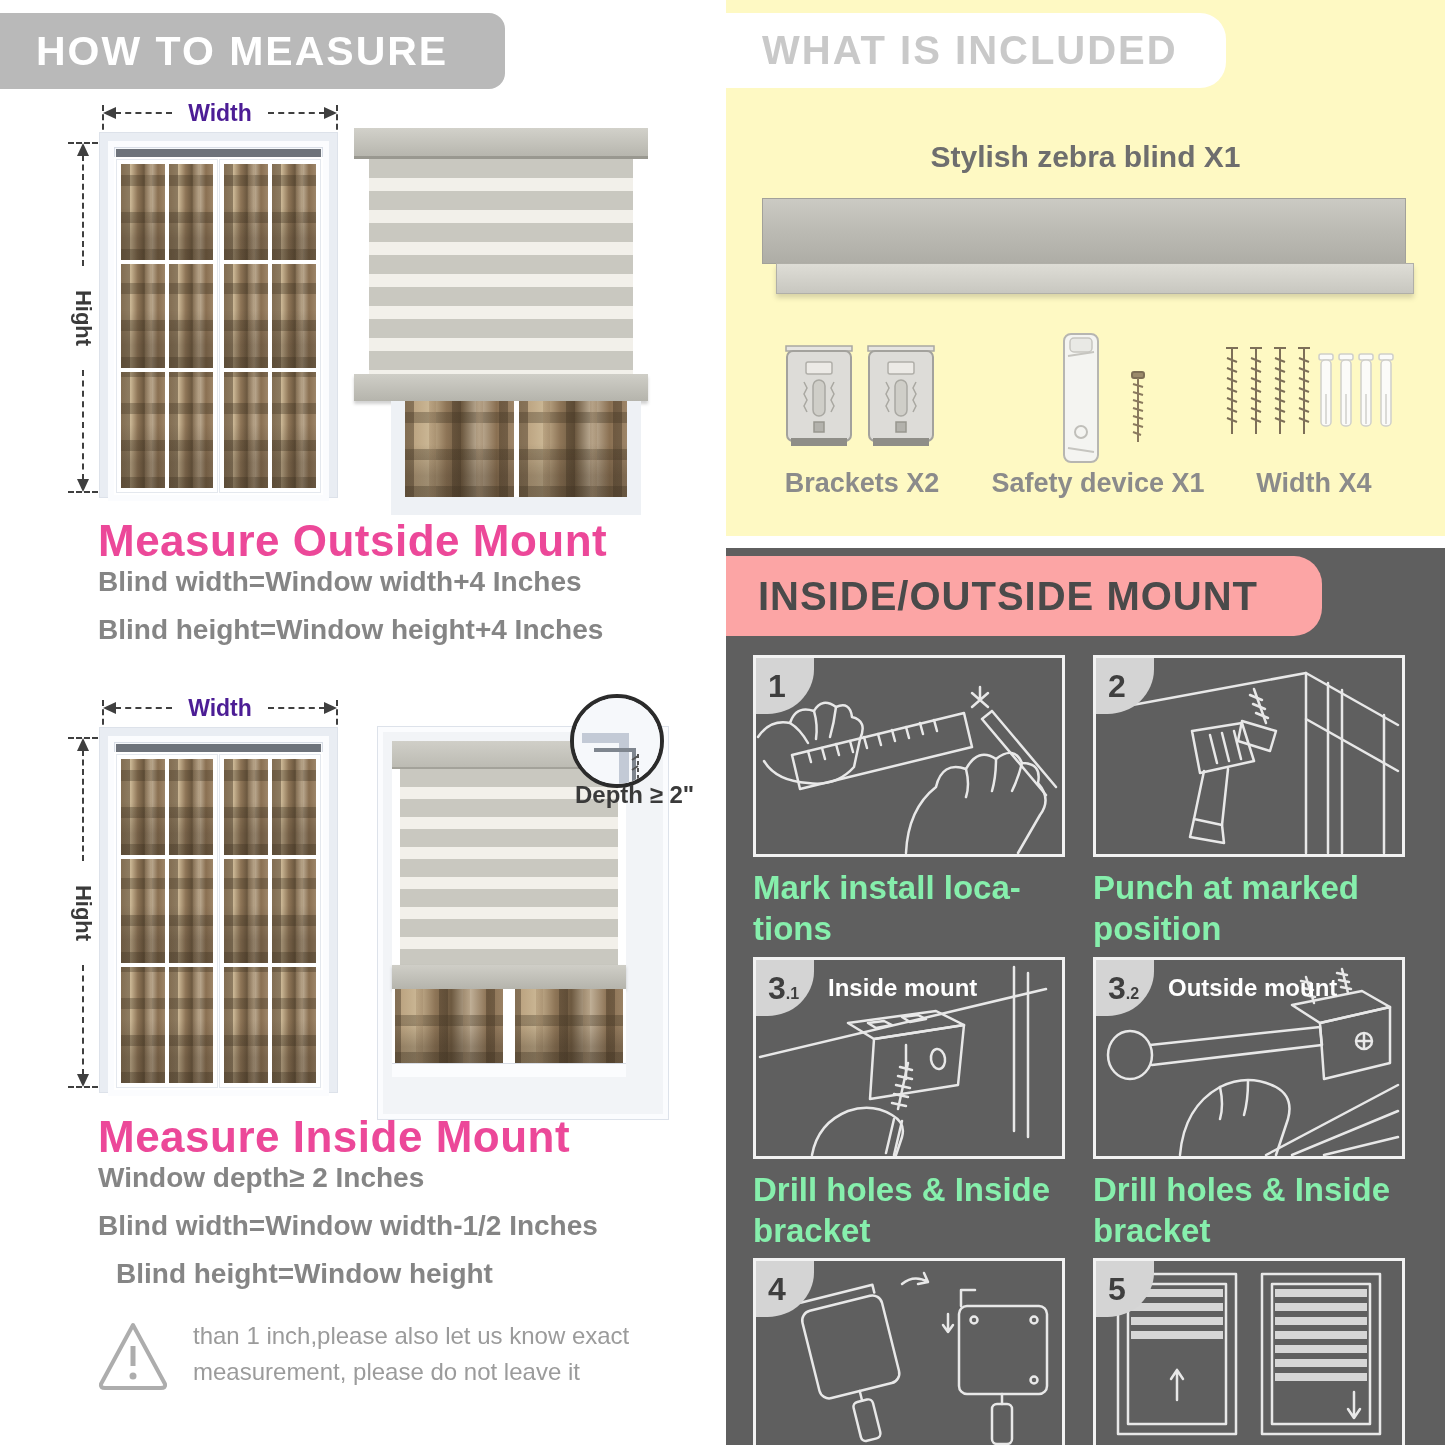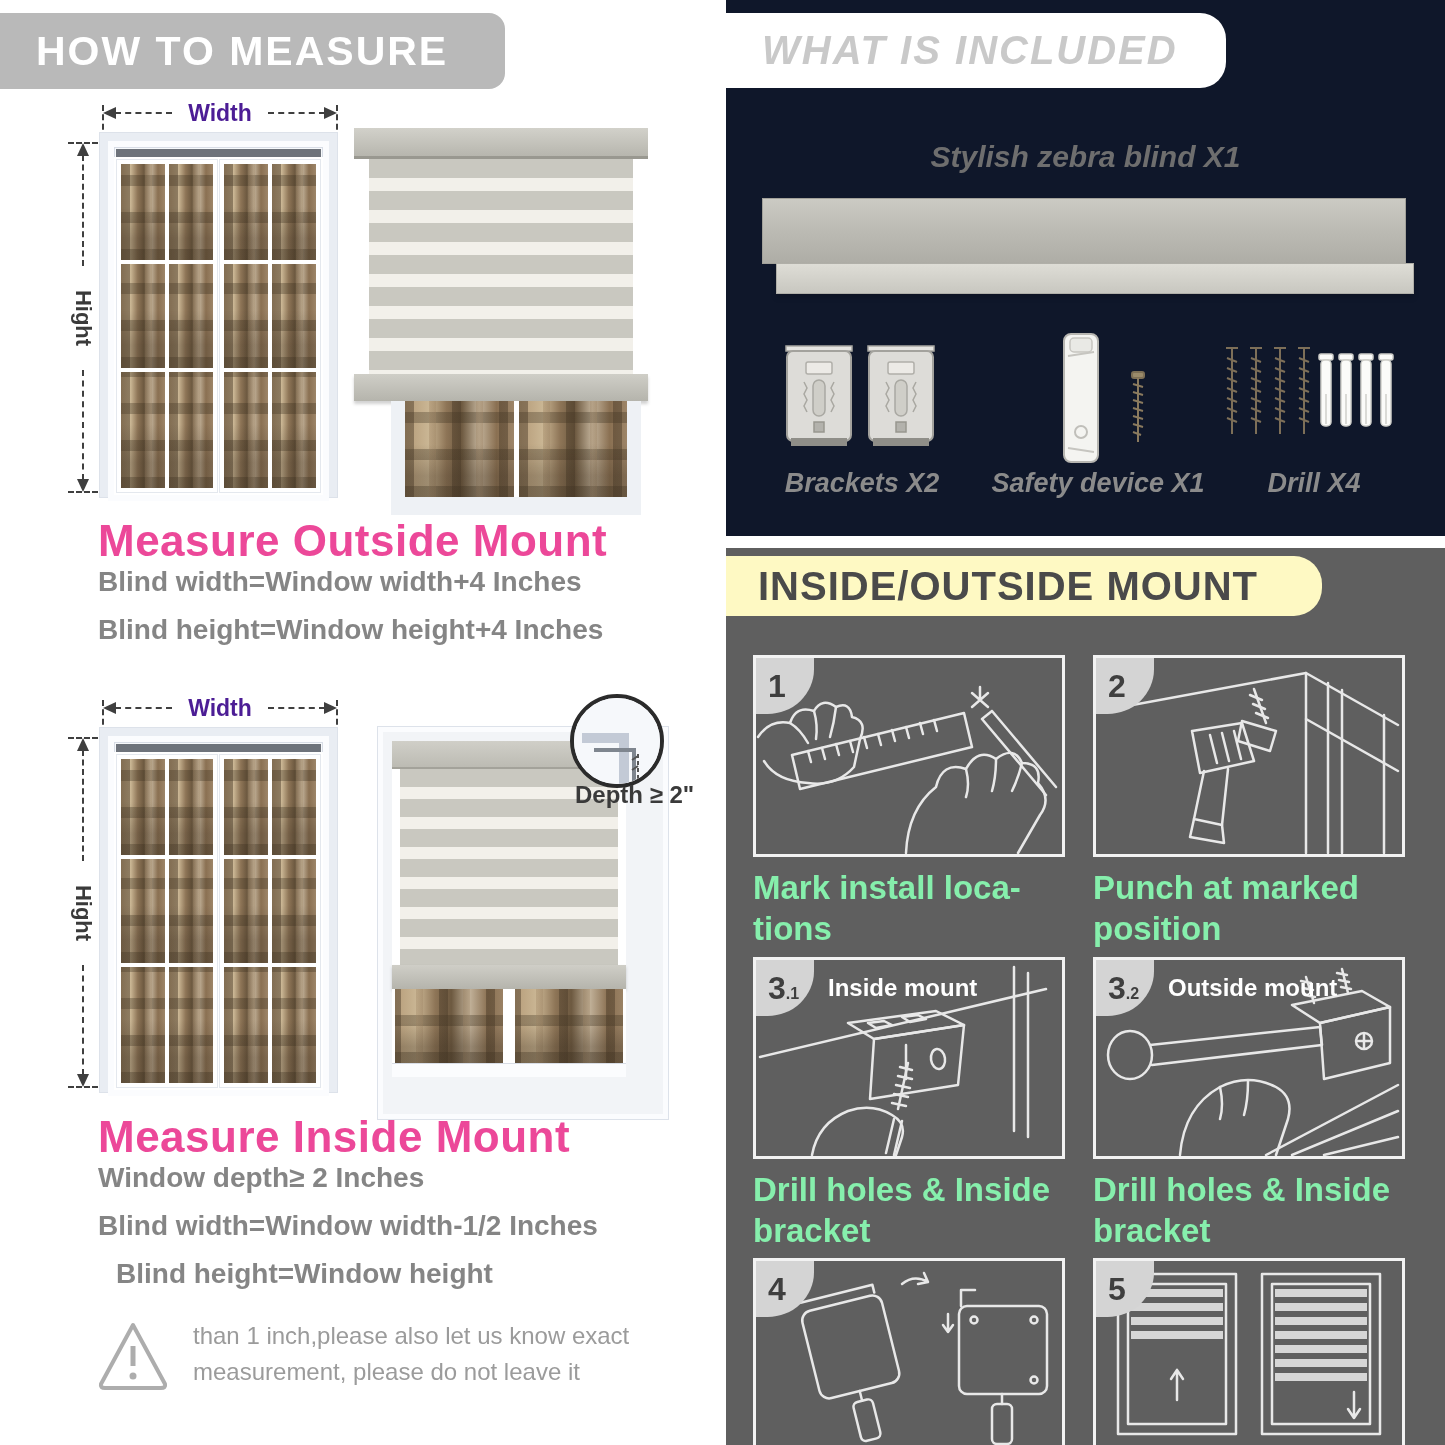--- a/index.html
+++ b/index.html
@@ -76,38 +76,38 @@
       border:4px solid #2b2b2b;background:#f8fafc;overflow:hidden;z-index:5;}
   .depth-label{position:absolute;left:575px;top:781px;width:160px;font-weight:700;font-size:24px;color:#3a3a3a;z-index:5;}
 
   .sec-heading{position:absolute;font-weight:700;font-size:44px;color:#ec4899;letter-spacing:.5px;}
   .sec-line{position:absolute;font-weight:700;font-size:28px;color:#858585;}
 
   .warning{position:absolute;left:95px;top:1318px;display:flex;align-items:flex-start;}
   .warning .wtext{margin-left:22px;font-size:24px;color:#9b9b9b;line-height:1.5;}
 
   
-  .included-panel{position:absolute;left:726px;top:0;width:719px;height:536px;background:#0f172a;font-style:italic;}
+  .included-panel{position:absolute;left:726px;top:0;width:719px;height:536px;background:#fef9c3;}
   .included-head{position:absolute;left:0;top:13px;width:500px;height:75px;background:#ffffff;
       border-radius:0 26px 26px 0;display:flex;align-items:center;}
   .included-head span{color:#c9c9c9;font-weight:700;font-size:40px;letter-spacing:2px;margin-left:36px;}
   .product-title{position:absolute;left:0;top:140px;width:719px;text-align:center;
       font-weight:700;font-size:30px;color:#6e6e6e;}
   .headrail-main{position:absolute;left:36px;top:198px;width:642px;height:64px;
       background:linear-gradient(180deg,#cbcac3 0,#bab9b2 55%,#aeada6 100%);
       border:1px solid #a2a19a;}
   .headrail-lip{position:absolute;left:50px;top:263px;width:636px;height:29px;
       background:linear-gradient(180deg,#deddd6,#c8c7c0);border:1px solid #b0afa8;
       box-shadow:0 4px 5px rgba(0,0,0,.15);}
   .item-art{position:absolute;}
   .item-label{position:absolute;top:468px;font-weight:700;font-size:27px;color:#8b8b8b;text-align:center;}
 
   
   .mount-panel{position:absolute;left:726px;top:548px;width:719px;height:897px;background:#5f5f5f;}
-  .mount-head{position:absolute;left:0;top:8px;width:596px;height:60px;background:#fef9c3;
+  .mount-head{position:absolute;left:0;top:8px;width:596px;height:80px;background:#fca5a5;
       border-radius:0 28px 28px 0;display:flex;align-items:center;}
   .mount-head span{color:#4a4a4a;font-weight:700;font-size:40px;letter-spacing:1px;margin-left:32px;}
 
   .steps{position:absolute;left:27px;top:107px;display:grid;grid-template-columns:312px 312px;
          column-gap:28px;row-gap:7px;}
   .step{width:312px;}
   .panel{position:relative;height:202px;border:3px solid #f2f2f2;box-sizing:border-box;}
   .badge{position:absolute;top:0;left:0;width:58px;height:56px;background:#d4d4d4;
          border-radius:0 0 80% 0;display:flex;align-items:center;justify-content:flex-start;padding-left:12px;box-sizing:border-box;}
   .badge .n{font-weight:700;font-size:32px;color:#3f3f3f;line-height:1;}
@@ -349,21 +349,21 @@
         <g transform="translate(162,12)">
             <rect x="-7" y="0" width="14" height="6" rx="2"></rect>
             <rect x="-5" y="6" width="10" height="66" rx="4"></rect>
             <line x1="0" y1="40" x2="0" y2="70"></line>
           </g>
       </g>
     </svg>
 
     <div class="item-label" style="left:36px;width:200px;">Brackets X2</div>
     <div class="item-label" style="left:262px;width:220px;">Safety device X1</div>
-    <div class="item-label" style="left:508px;width:160px;">Drill X4</div>
+    <div class="item-label" style="left:508px;width:160px;">Width X4</div>
   </div>
 
   <div class="mount-panel">
     <div class="mount-head">
       <span>INSIDE/OUTSIDE MOUNT</span>
     </div>
 
     <div class="steps">
 
       <div class="step">

